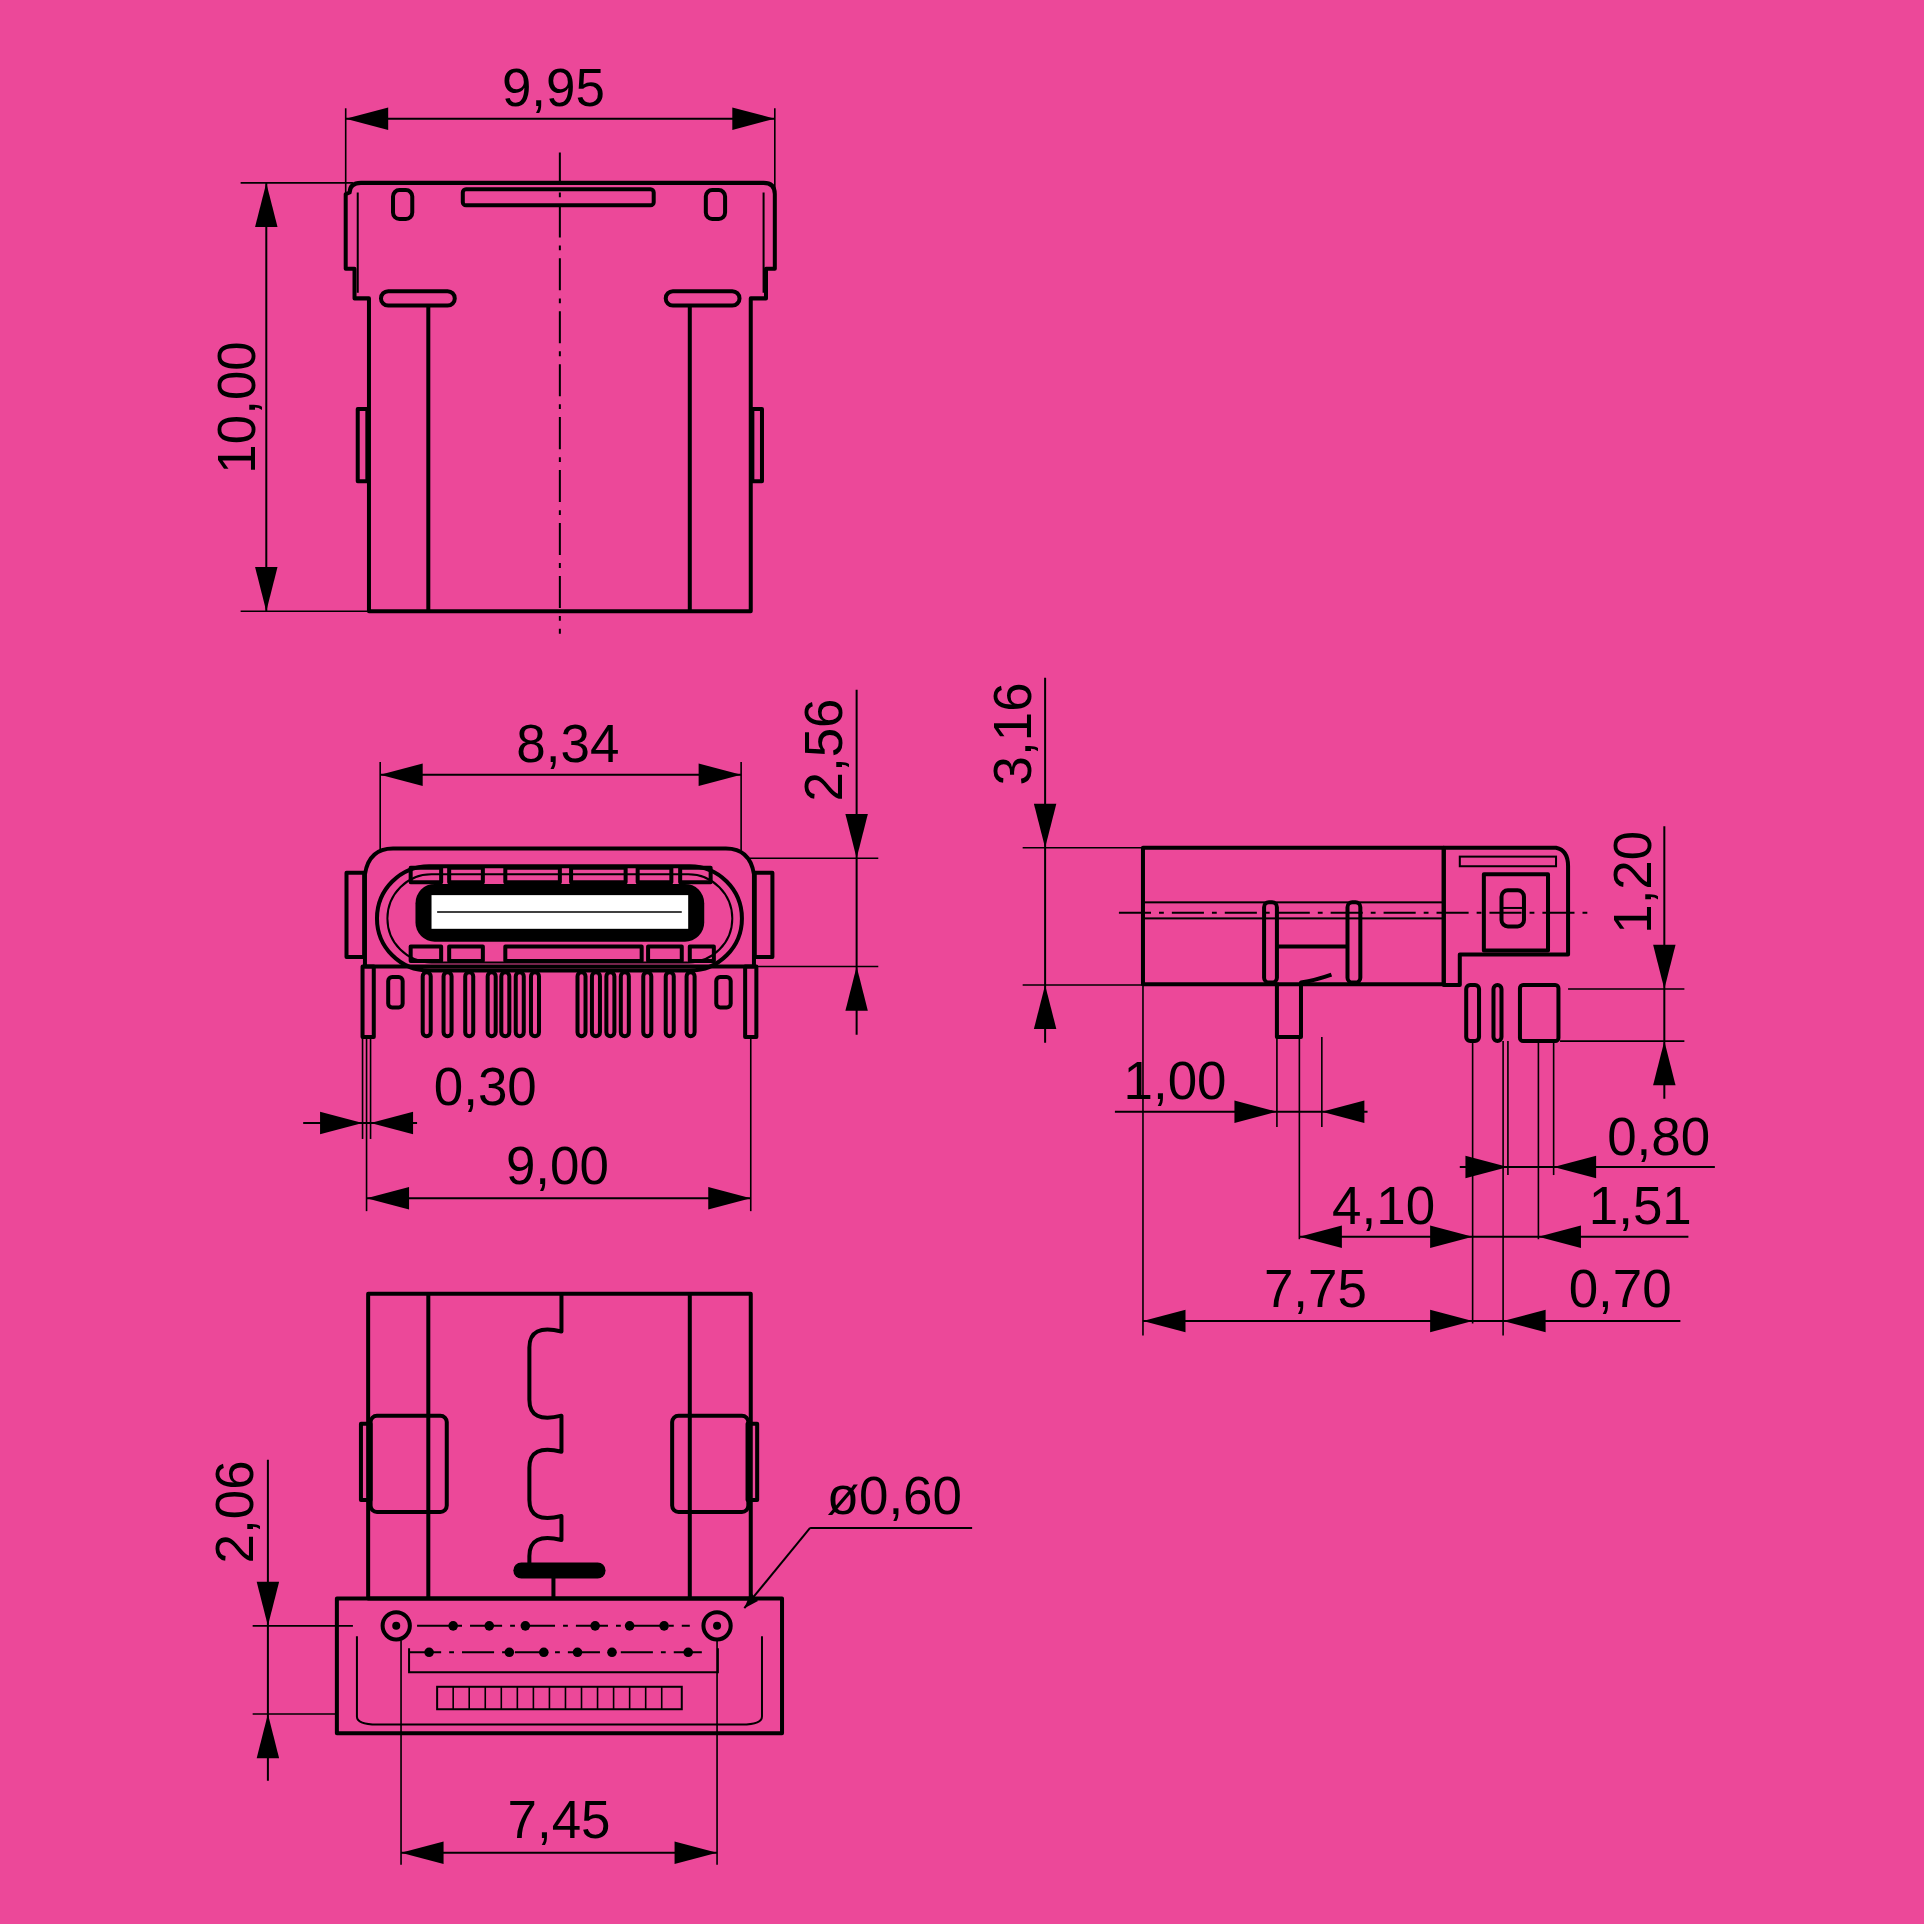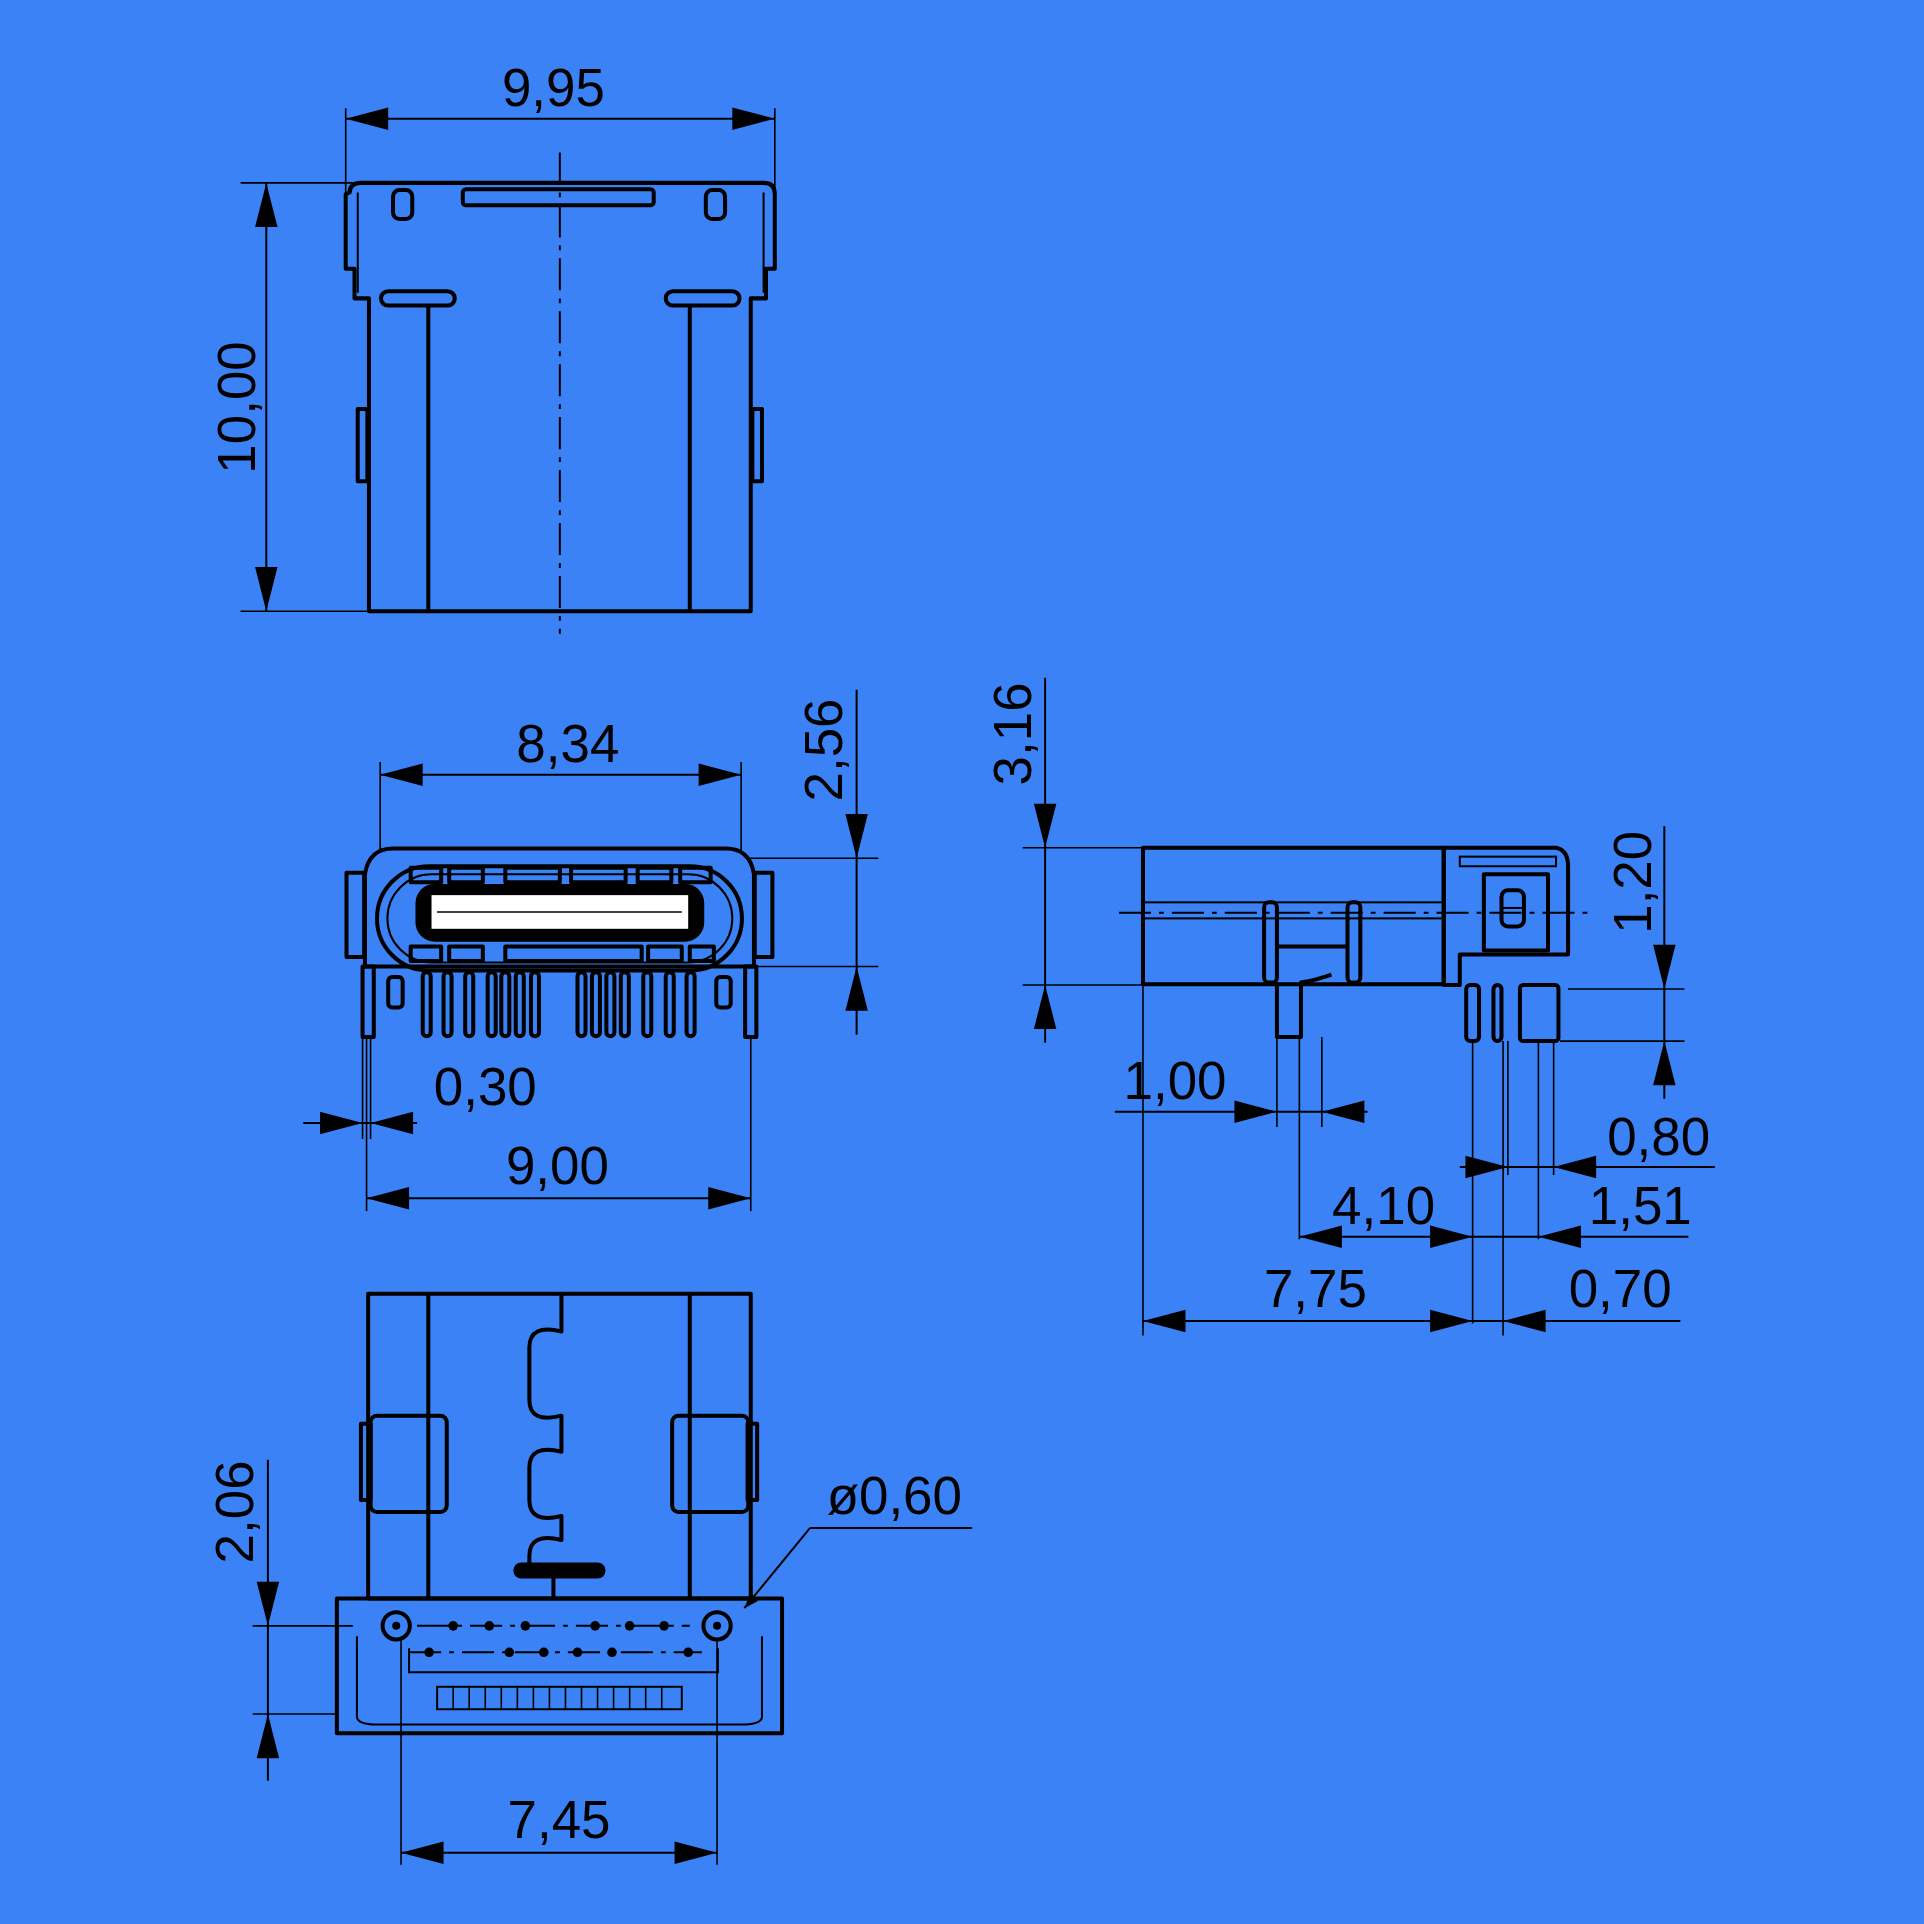--- a/index.html
+++ b/index.html
@@ -1,16 +1,16 @@
 <!DOCTYPE html>
 <html style="font-size:13px"><head>
 <meta charset="utf-8">
 <style>
   html,body{margin:0;padding:0;background:#ffffff;}
-  #canvas{position:relative;width:1925px;height:1925px;background:#3b82f6;overflow:hidden;}
+  #canvas{position:relative;width:1925px;height:1925px;background:#ec4899;overflow:hidden;}
   svg{position:absolute;left:0;top:0;}
   .o{fill:none;stroke:#000;stroke-width:5;stroke-linejoin:round;}
   .t{fill:none;stroke:#000;stroke-width:2.5;}
   .thin{fill:none;stroke:#000;stroke-width:2;}
   .c{fill:none;stroke:#000;stroke-width:2.5;stroke-dasharray:40 10 6 10;}
   .dim{fill:none;stroke:#000;stroke-width:2.5;}
   .ar{fill:#000;stroke:none;}
   .lbl{font-family:"Liberation Sans",sans-serif;font-size:66px;fill:#000;}
   .blk{fill:#000;}
 </style>

